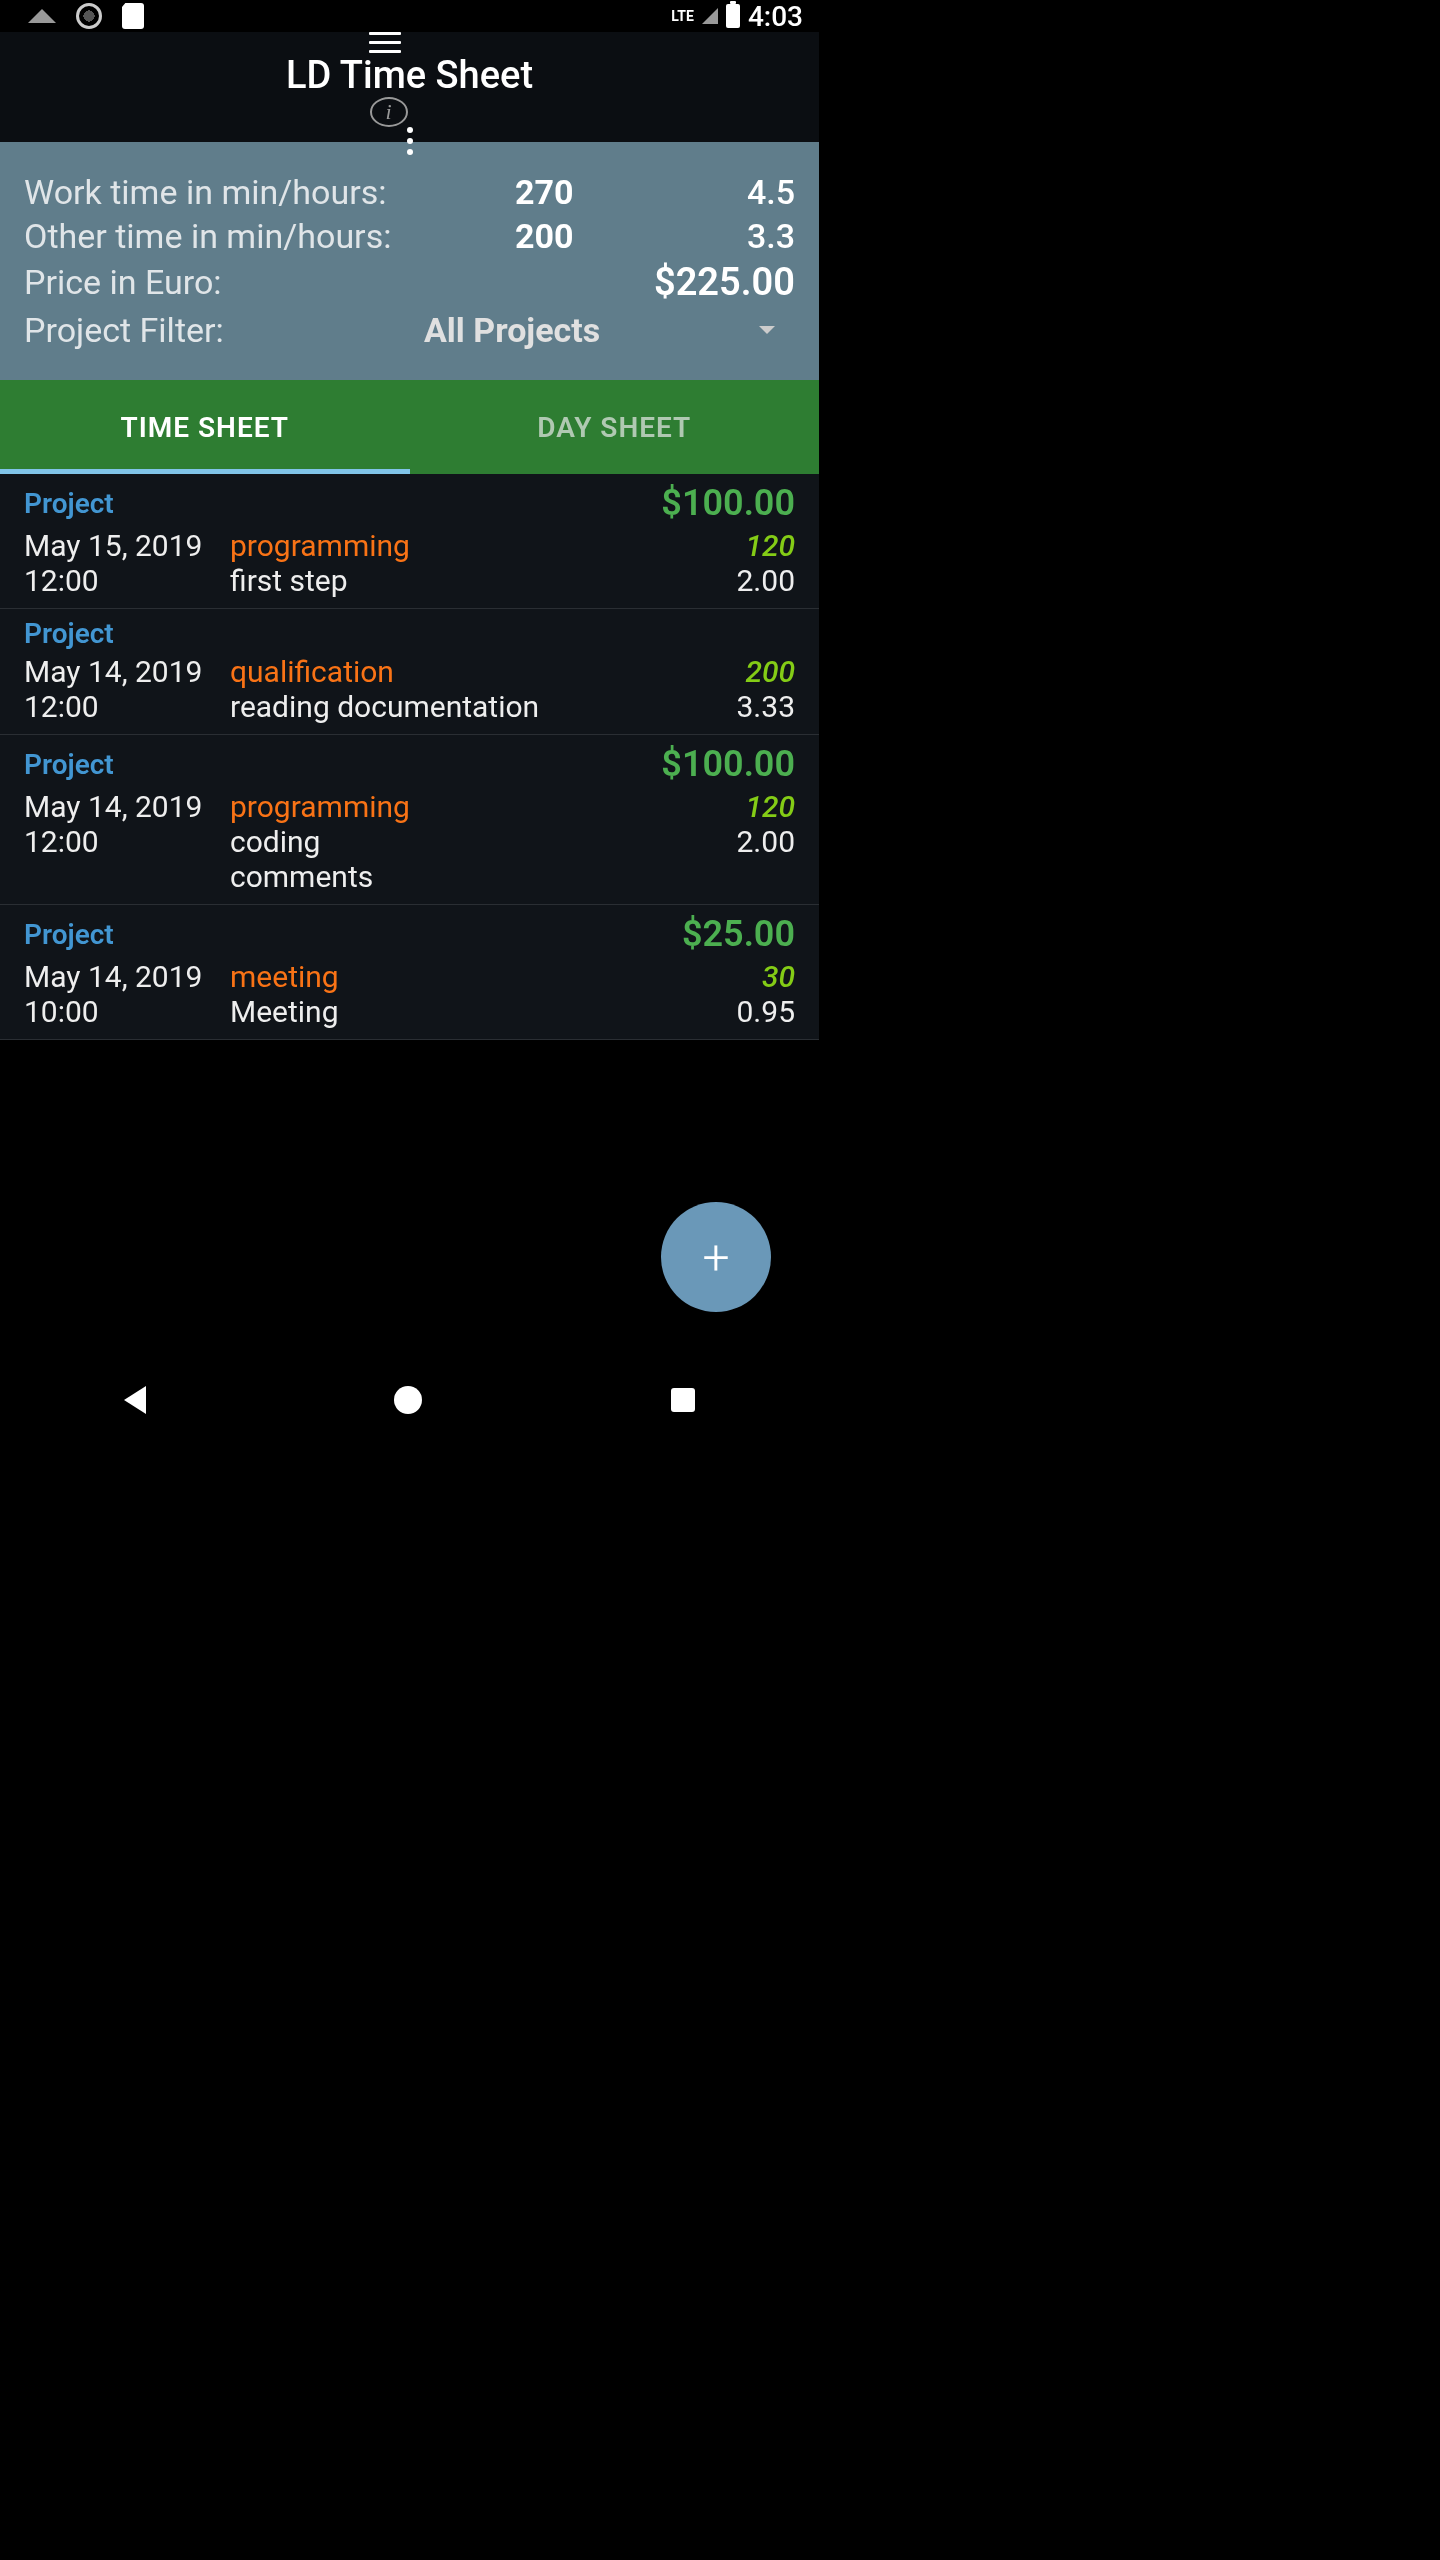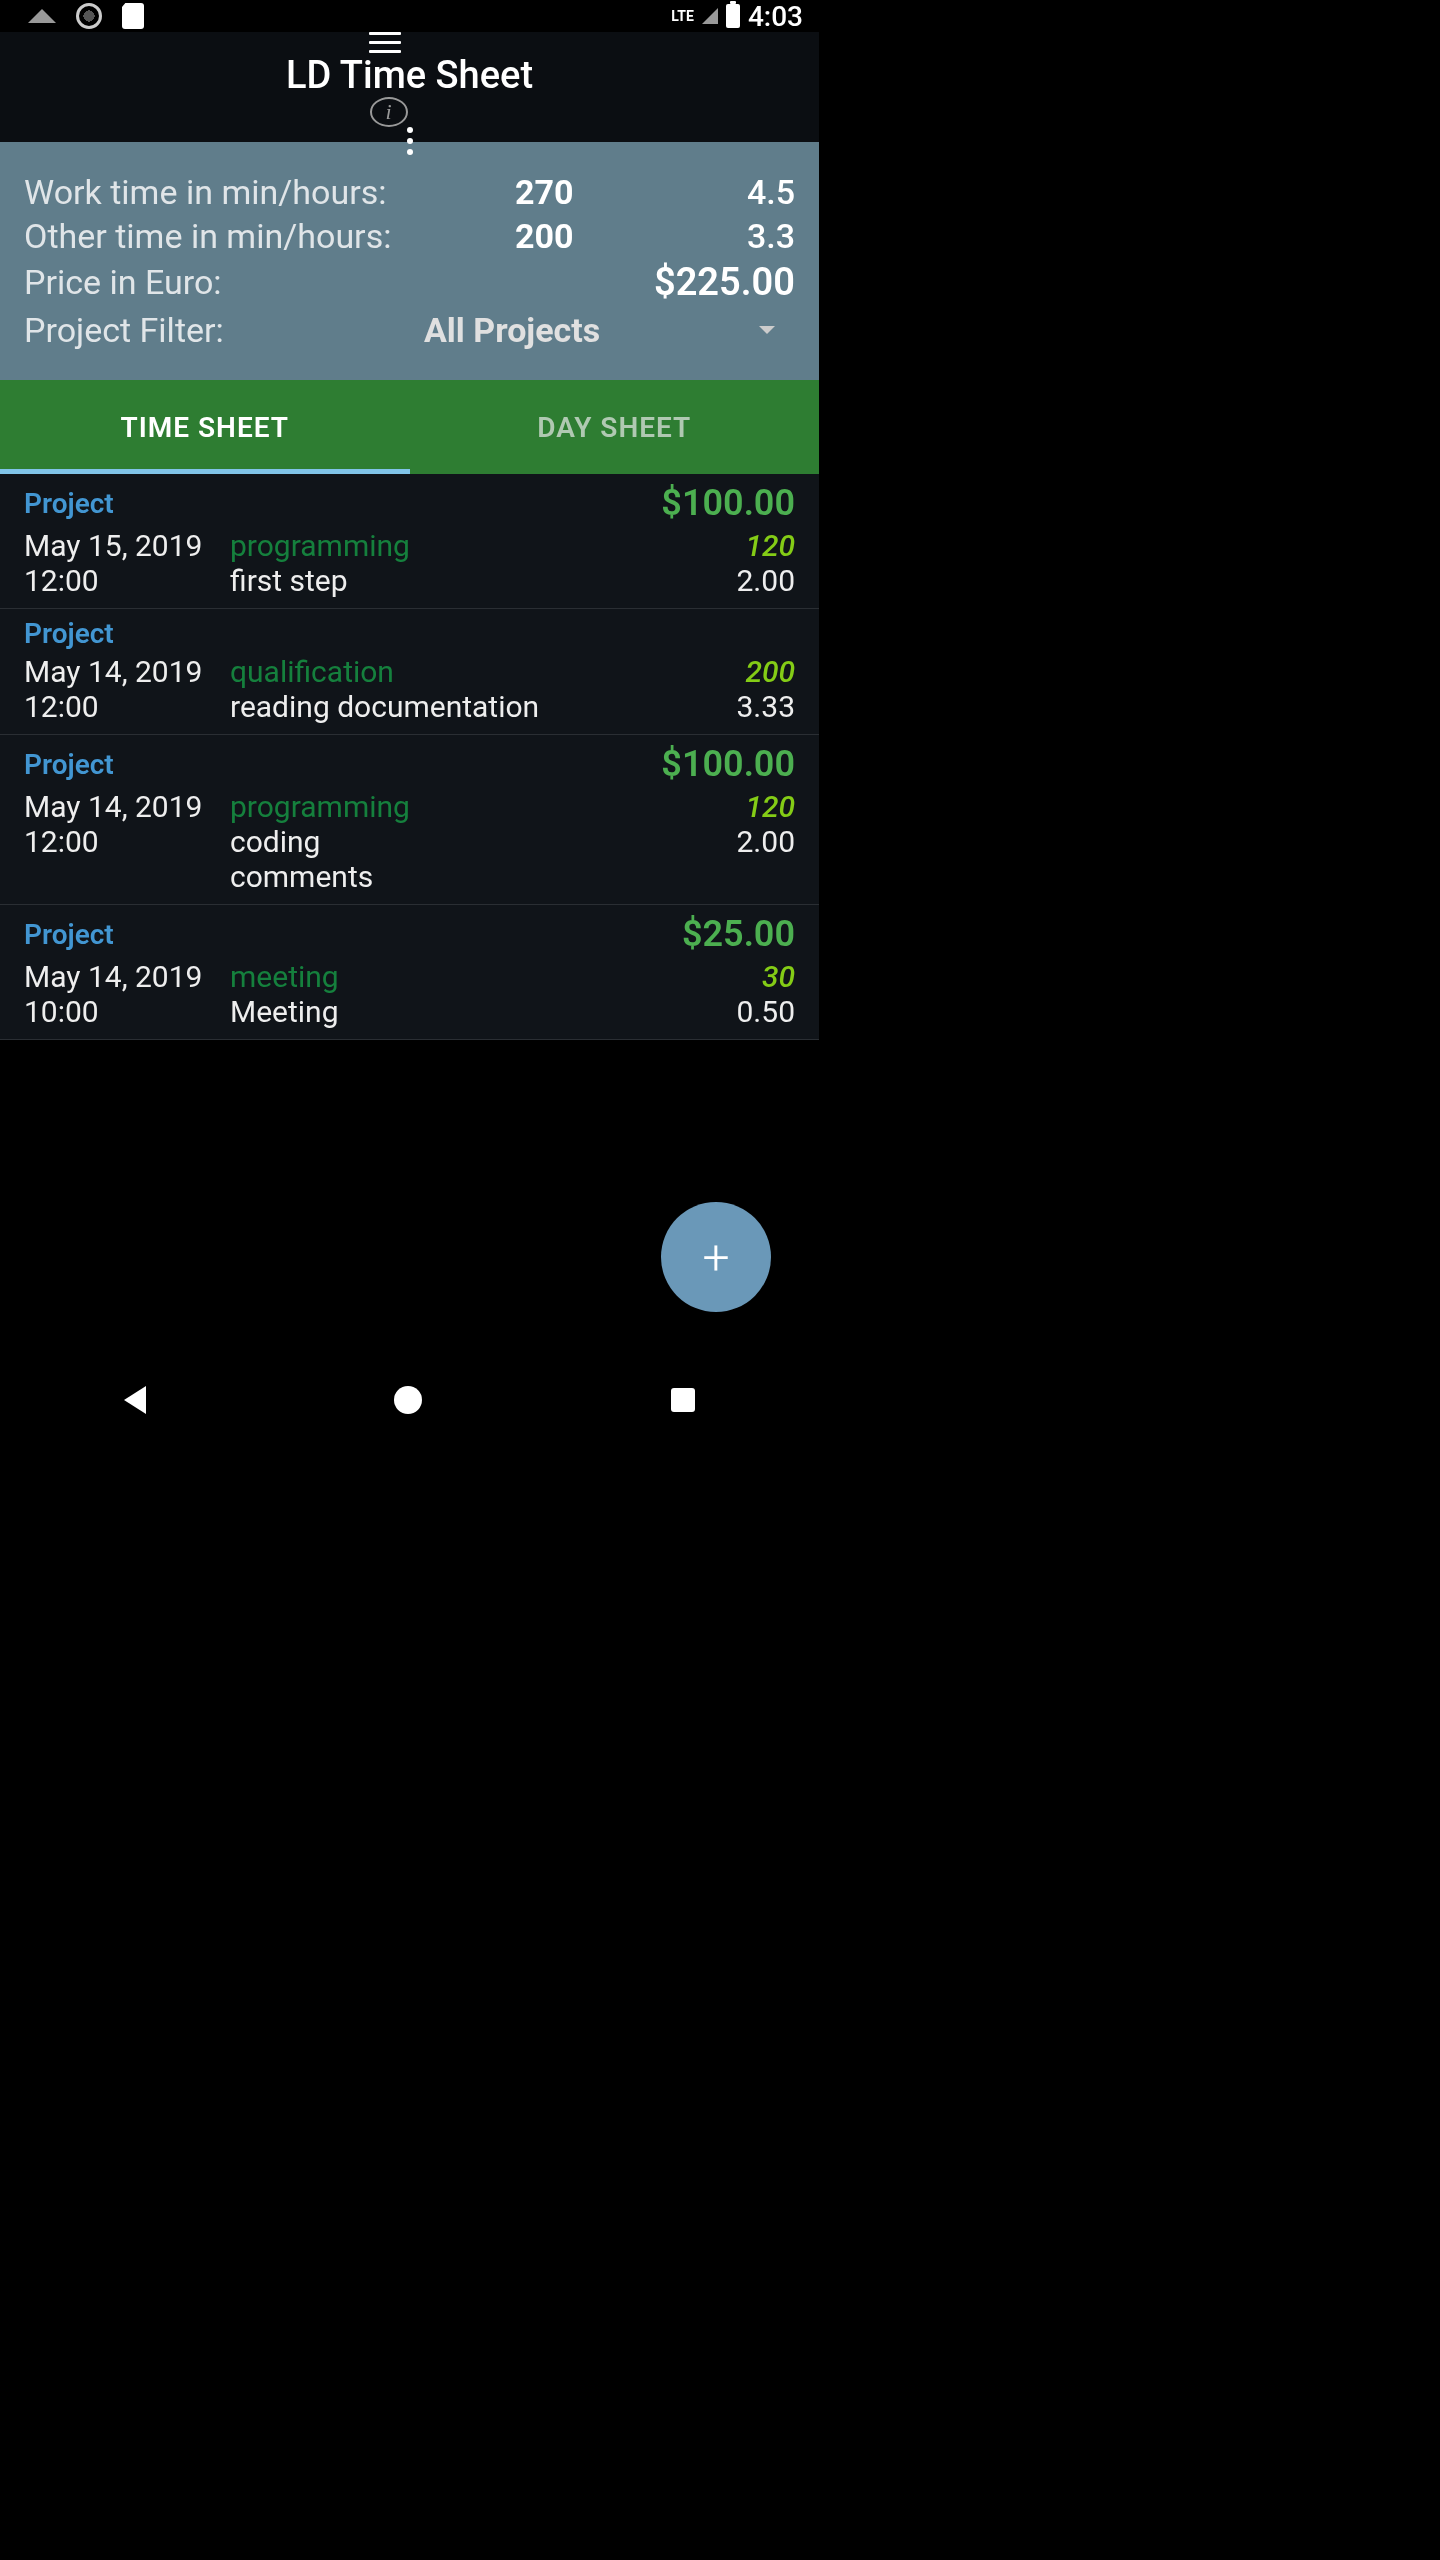--- a/index.html
+++ b/index.html
@@ -256,21 +256,21 @@
     .col-mid {
       flex: 1;
       color: #eee;
     }
     .col-right {
       width: 120px;
       text-align: right;
       color: #eee;
     }
     .cat-blue {
-      color: #15803d;
+      color: #f97316;
     }
     .min-blue {
       color: #84cc16;
       font-weight: 500;
       font-style: italic;
     }
     .fab {
       position: absolute;
       bottom: 128px;
       right: 48px;
@@ -441,21 +441,21 @@
       <span class="entry-price">$25.00</span>
     </div>
     <div class="entry-row">
       <span class="col-date">May 14, 2019</span>
       <span class="col-mid cat-blue">meeting</span>
       <span class="col-right min-blue">30</span>
     </div>
     <div class="entry-row">
       <span class="col-date">10:00</span>
       <span class="col-mid">Meeting</span>
-      <span class="col-right">0.50</span>
+      <span class="col-right">0.95</span>
     </div>
   </div>
 </div>
 
 <div class="fab">+</div>
 
 <div class="nav-bar">
   <div class="nav-back"></div>
   <div class="nav-home"></div>
   <div class="nav-recent"></div>

